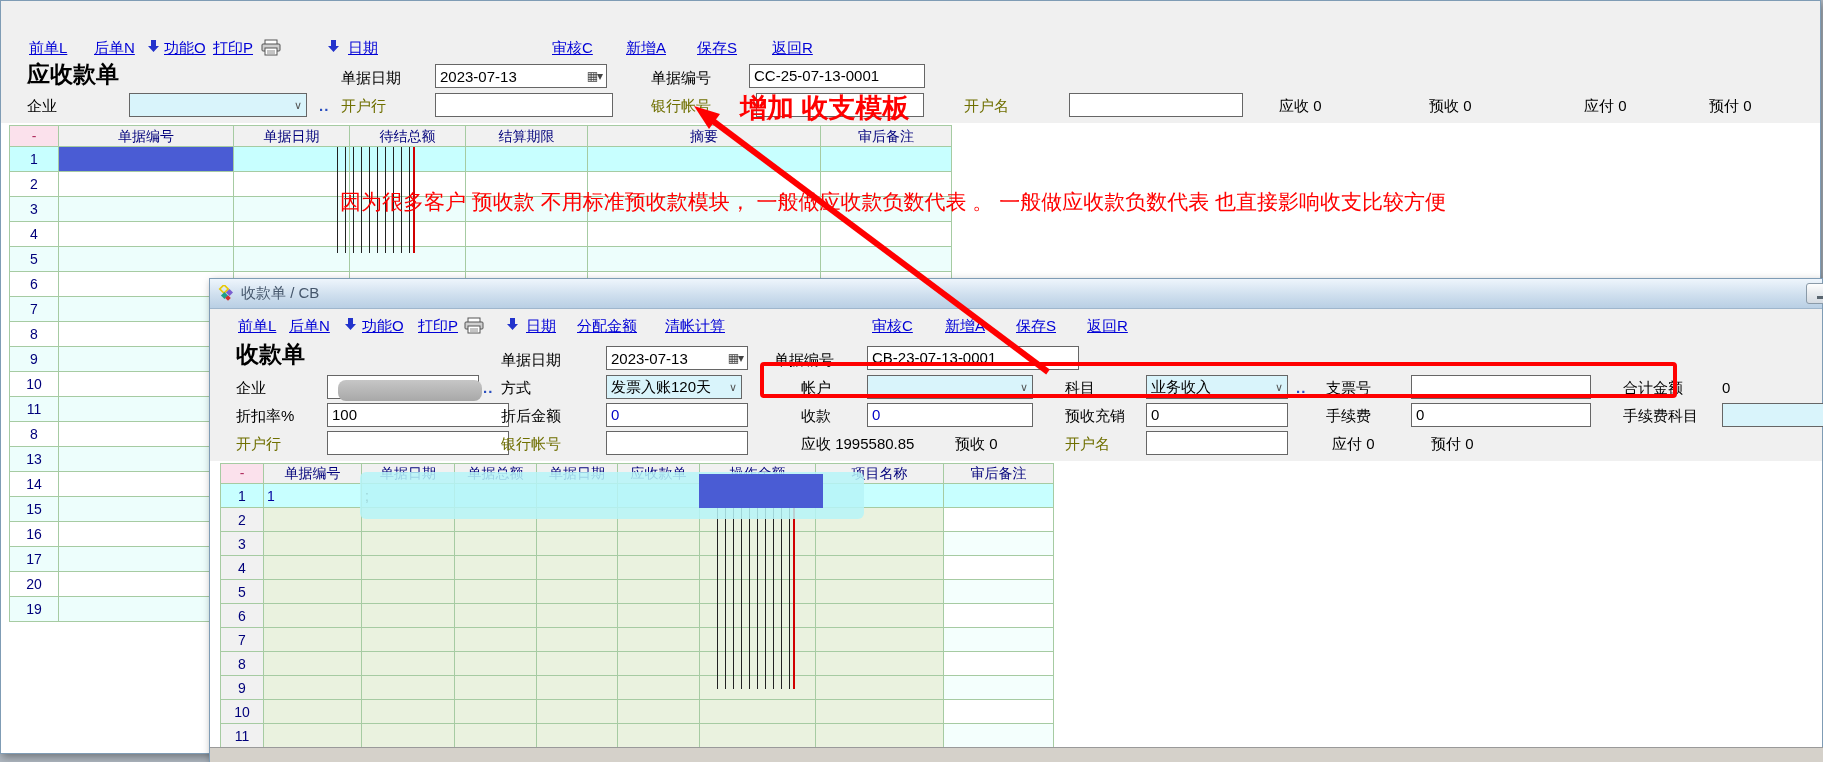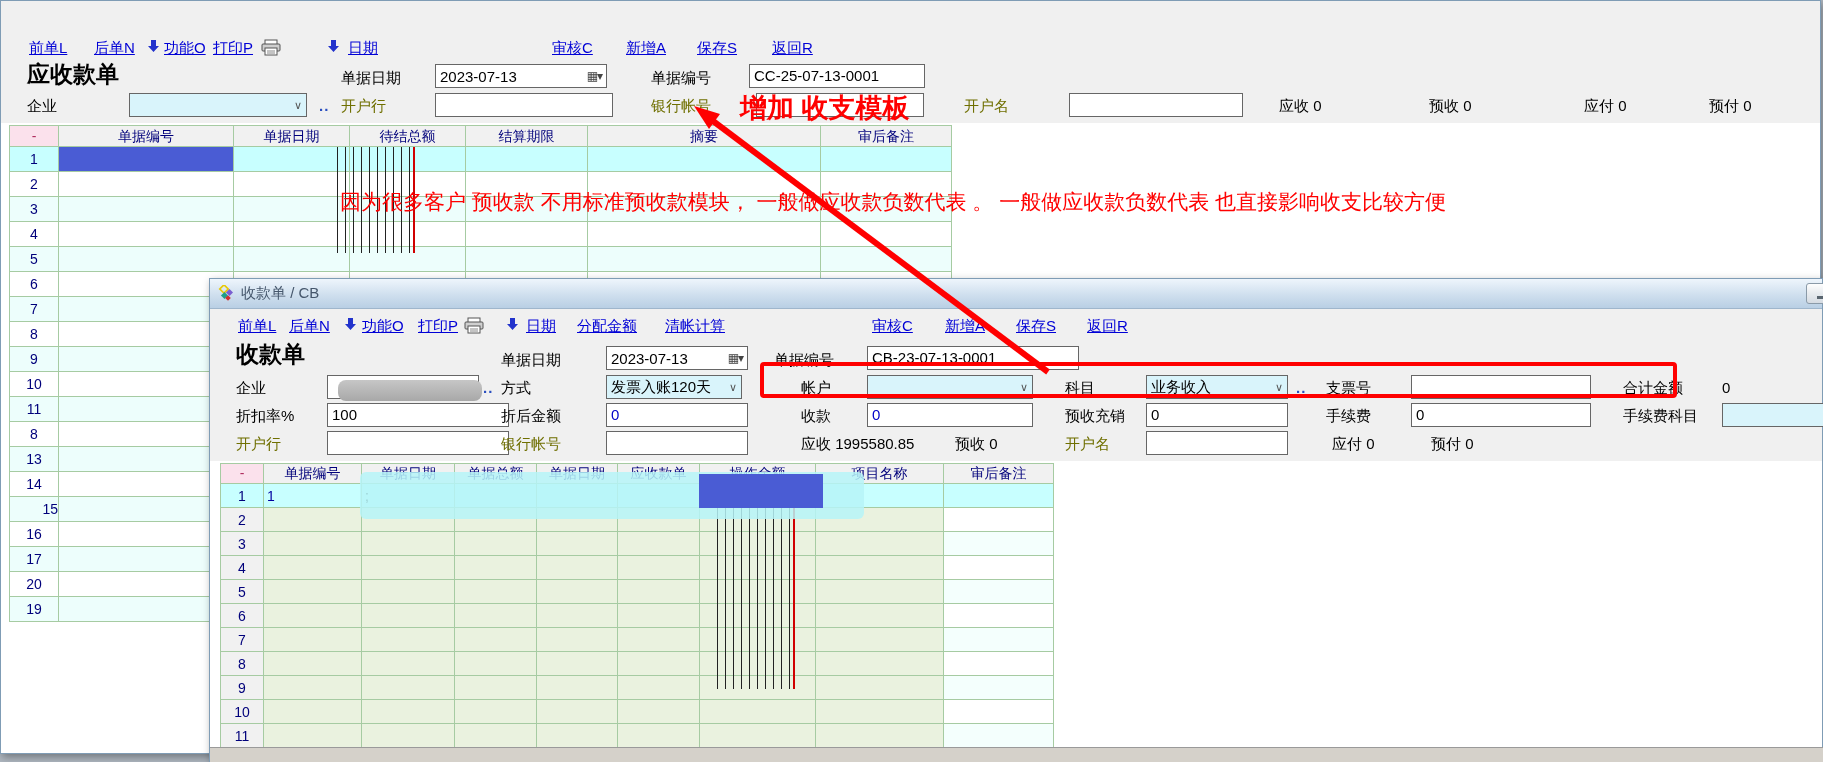--- a/index.html
+++ b/index.html
@@ -244,21 +244,21 @@
       <div class="g-row even">
         <div class="g-cell g-num" style="width: 49px;">14</div>
         <div class="g-cell firstdata" style="width: 175px;"></div>
         <div class="g-cell" style="width: 116px;"></div>
         <div class="g-cell" style="width: 116px;"></div>
         <div class="g-cell" style="width: 122px;"></div>
         <div class="g-cell" style="width: 233px;"></div>
         <div class="g-cell g-last" style="width: 131px;"></div>
       </div>
       <div class="g-row odd">
-        <div class="g-cell g-num" style="width: 49px; text-align: right;">15</div>
+        <div class="g-cell g-num" style="width: 49px;">15</div>
         <div class="g-cell firstdata" style="width: 175px;"></div>
         <div class="g-cell" style="width: 116px;"></div>
         <div class="g-cell" style="width: 116px;"></div>
         <div class="g-cell" style="width: 122px;"></div>
         <div class="g-cell" style="width: 233px;"></div>
         <div class="g-cell g-last" style="width: 131px;"></div>
       </div>
       <div class="g-row even">
         <div class="g-cell g-num" style="width: 49px;">16</div>
         <div class="g-cell firstdata" style="width: 175px;"></div>

